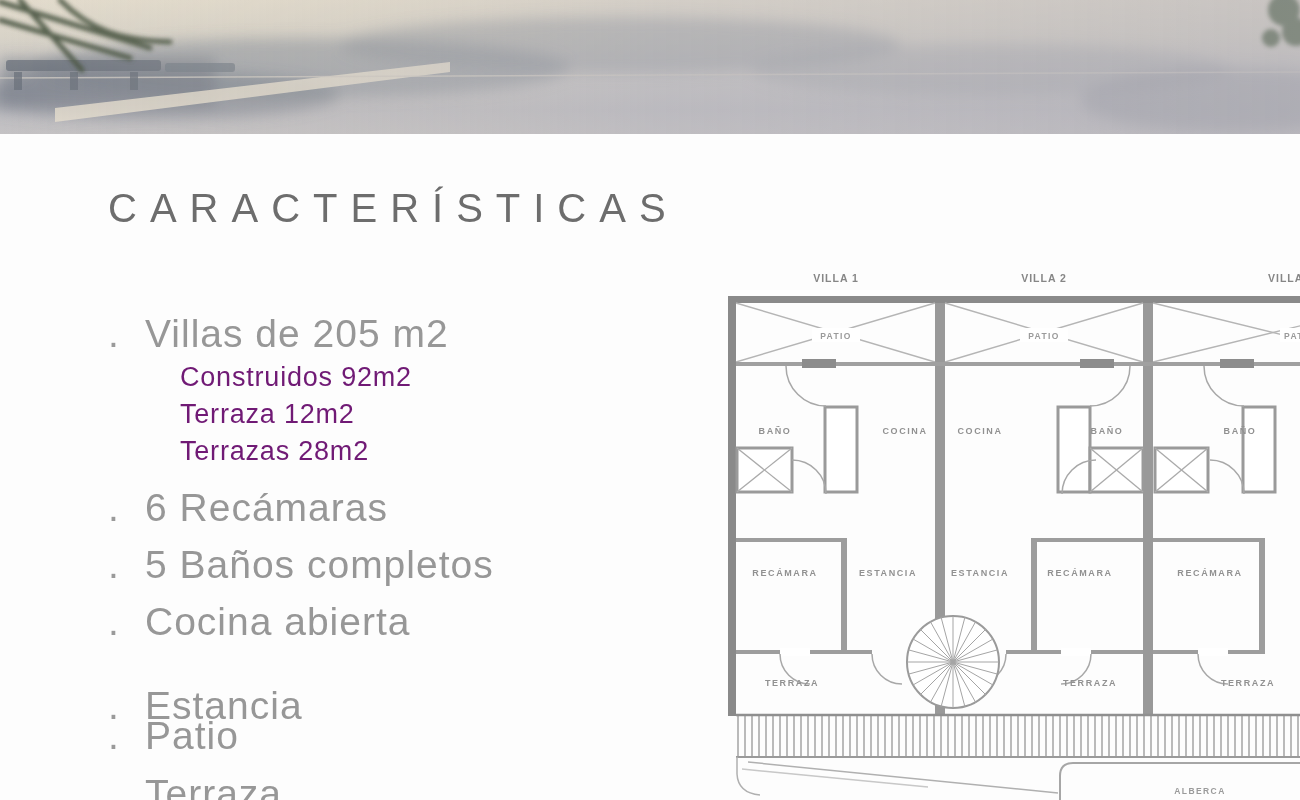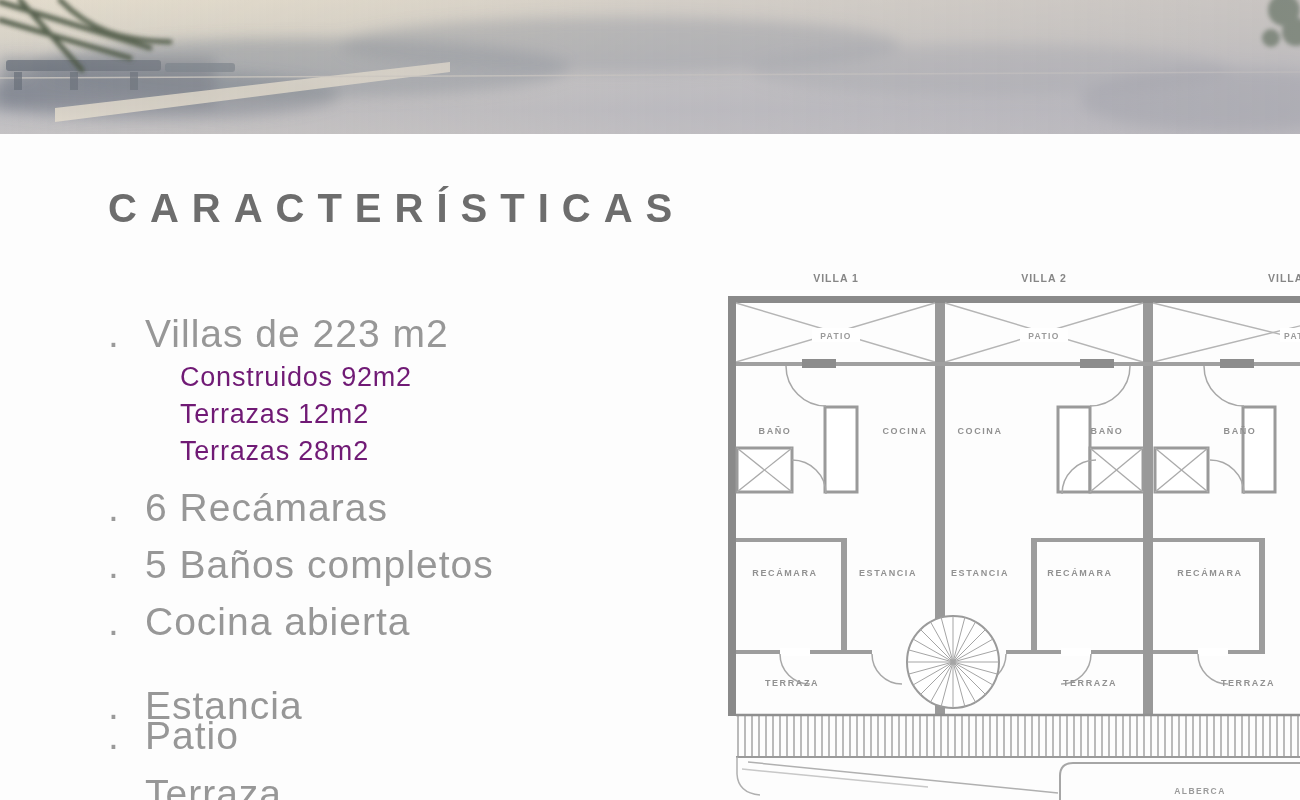--- a/index.html
+++ b/index.html
@@ -6,21 +6,21 @@
   body{
     width:1300px;height:800px;overflow:hidden;position:relative;
     background:#fdfdfd;
     font-family:"Liberation Sans", sans-serif;
   }
   
   .hero{position:absolute;left:0;top:0;width:1300px;height:134px;overflow:hidden;}
   
   .title{
     position:absolute;left:108px;top:186px;
-    font-size:40px;font-weight:700;letter-spacing:13px;color:#6d6d6d;
+    font-size:40px;font-weight:400;letter-spacing:13px;color:#6d6d6d;
     white-space:nowrap;
   }
   
   .feat{position:absolute;left:108px;white-space:nowrap;color:#979797;
     font-size:39px;letter-spacing:1px;}
   .feat .dot{display:inline-block;width:37px;color:#9a9a9a;}
   .feat-sub{position:absolute;left:180px;white-space:nowrap;color:#701a75;
     font-size:27px;letter-spacing:0.8px;}
   
   .plan{position:absolute;left:728px;top:262px;width:660px;height:540px;}
@@ -83,24 +83,24 @@
       <circle cx="1296" cy="32" r="14"></circle>
       <circle cx="1271" cy="38" r="9"></circle>
     </g>
     <rect x="0" y="0" width="1300" height="134" fill="url(#tint)"></rect>
   </svg>
 </div>
 
 <div class="title">CARACTERÍSTICAS</div>
 
 <div class="feat" style="top:312px">
-  <span class="dot">.</span><span>Villas de 223 m2</span>
+  <span class="dot">.</span><span>Villas de 205 m2</span>
 </div>
 <div class="feat-sub" style="top:362px">Construidos 92m2</div>
-<div class="feat-sub" style="top:399px">Terrazas 12m2</div>
+<div class="feat-sub" style="top:399px">Terraza 12m2</div>
 <div class="feat-sub" style="top:436px">Terrazas 28m2</div>
 
 <div class="feat" style="top:486px">
   <span class="dot">.</span><span>6 Recámaras</span>
 </div>
 <div class="feat" style="top:543px">
   <span class="dot">.</span><span>5 Baños completos</span>
 </div>
 <div class="feat" style="top:600px">
   <span class="dot">.</span><span>Cocina abierta</span>

